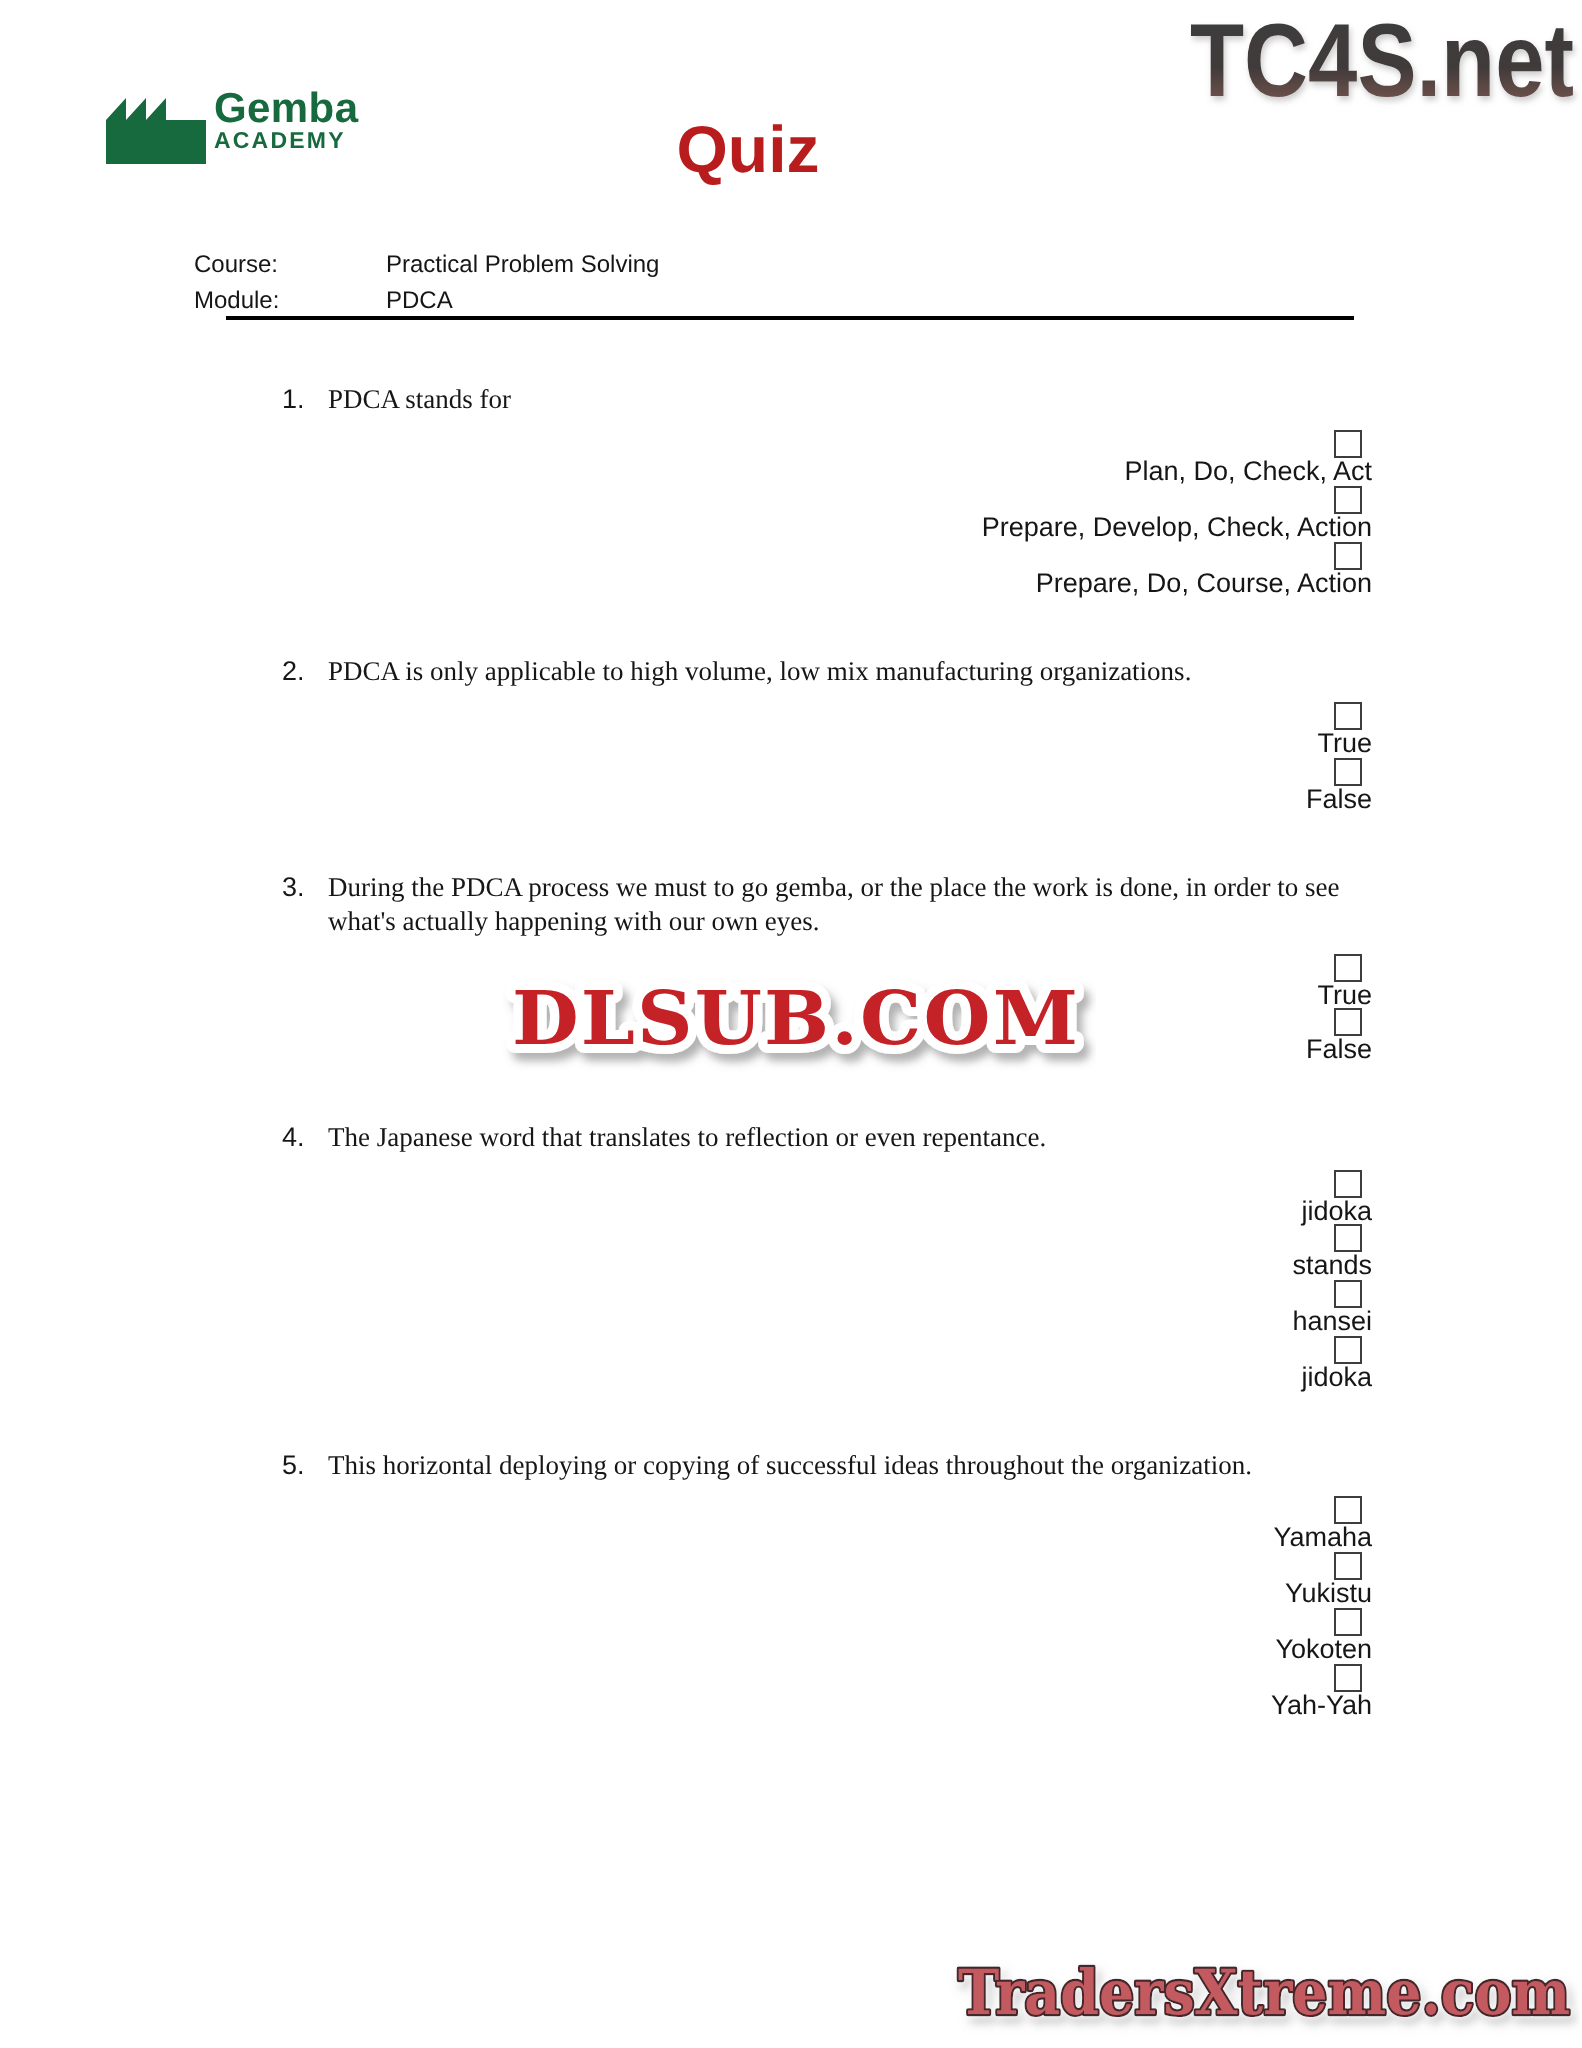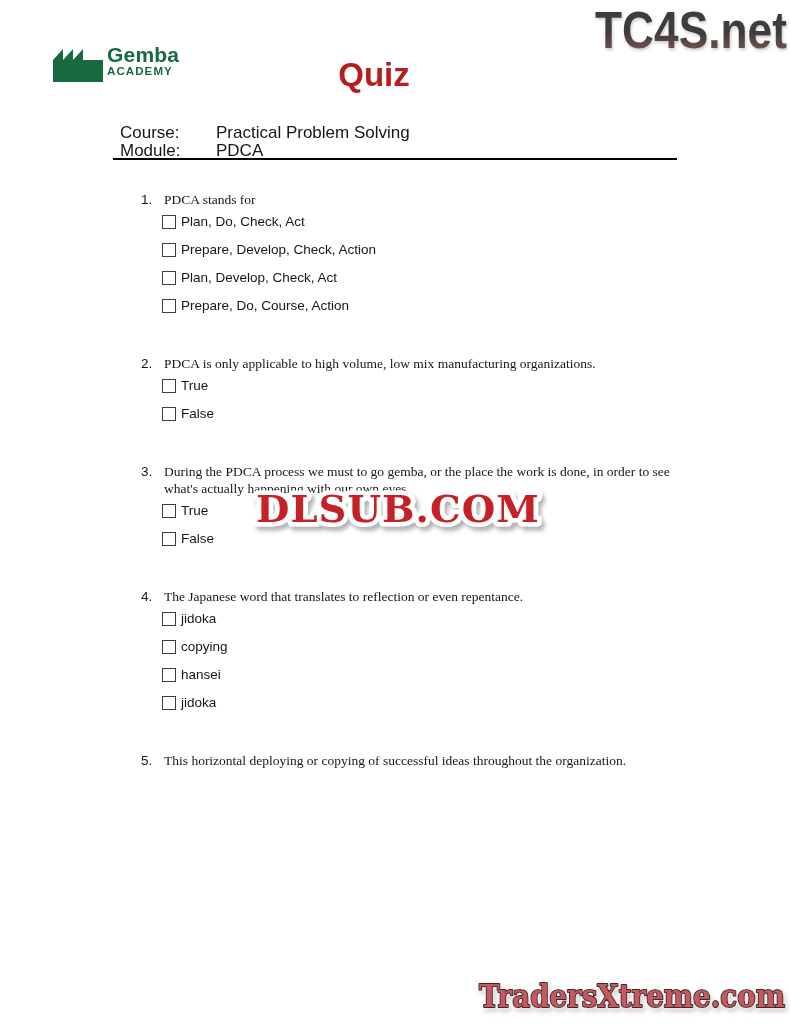--- a/index.html
+++ b/index.html
@@ -17,33 +17,33 @@
   .logo-icon { display:block; margin-top:1px; }
   .logo-text { margin-left:4px; }
   .logo-name { font-size:21px; font-weight:bold; color:#176a3d; line-height:20px; letter-spacing:0.2px; }
   .logo-sub  { font-size:11.5px; font-weight:bold; color:#176a3d; line-height:13px; letter-spacing:1.1px; }
 
   
   .quiz-title { position:absolute; top:44px; left:0; width:748px; text-align:center;
                 font-size:33px; font-weight:bold; color:#b91c1c;margin-top:12px; }
 
   
-  .meta { position:absolute; top:124px; left:120px; font-size:17px; line-height:17.5px; }
+  .meta { position:absolute; top:124px; left:97px; font-size:12px; line-height:17.5px; }
   .meta-row { display:flex; }
   .meta-label { width:96px; }
   .rule { position:absolute; top:158px; left:113px; width:564px; height:2px; background:#000; }
 
   
   .questions { position:absolute; top:191px; left:141px; width:545px; font-size:13.5px; }
   .question { margin-bottom:28px; }
   .q-head { display:flex; line-height:17.4px; }
   .q-num { flex:0 0 23px; width:23px; }
   .q-text { flex:1;font-family:Liberation Serif, serif; }
   .q-options { margin-left:21px; padding-top:7px; }
-  .option { display:flex; align-items:flex-start; height:27.8px; }
+  .option { display:flex; align-items:flex-end; height:27.8px;flex-direction:column; }
   .checkbox { width:12px; height:12px; border:1.5px solid #3d3d3d; background:#fff;
               flex:0 0 auto; margin-right:5px; cursor:pointer; }
   .option-label { line-height:14px; }
 
   
   .dlsub { position:absolute; top:483px; left:248px; }
 
   
   .traders { position:absolute; top:972px; left:474px; }
 </style>
@@ -101,24 +101,20 @@
         <div class="option">
           <span class="checkbox"></span>
           <span class="option-label">Plan, Do, Check, Act</span>
         </div>
         <div class="option">
           <span class="checkbox"></span>
           <span class="option-label">Prepare, Develop, Check, Action</span>
         </div>
         <div class="option">
           <span class="checkbox"></span>
-          <span class="option-label">Plan, Develop, Check, Act</span>
-        </div>
-        <div class="option">
-          <span class="checkbox"></span>
           <span class="option-label">Prepare, Do, Course, Action</span>
         </div>
       </div>
     </div>
 
     <div class="question">
       <div class="q-head">
         <span class="q-num">2.</span>
         <span class="q-text">PDCA is only applicable to high volume, low mix manufacturing organizations.</span>
       </div>
@@ -156,37 +152,55 @@
         <span class="q-num">4.</span>
         <span class="q-text">The Japanese word that translates to reflection or even repentance.</span>
       </div>
       <div class="q-options">
         <div class="option">
           <span class="checkbox"></span>
           <span class="option-label">jidoka</span>
         </div>
         <div class="option">
           <span class="checkbox"></span>
-          <span class="option-label">copying</span>
+          <span class="option-label">stands</span>
         </div>
         <div class="option">
           <span class="checkbox"></span>
           <span class="option-label">hansei</span>
         </div>
         <div class="option">
           <span class="checkbox"></span>
           <span class="option-label">jidoka</span>
         </div>
       </div>
     </div>
 
     <div class="question">
       <div class="q-head">
         <span class="q-num">5.</span>
         <span class="q-text">This horizontal deploying or copying of successful ideas throughout the organization.</span>
+      </div>
+      <div class="q-options">
+        <div class="option">
+          <span class="checkbox"></span>
+          <span class="option-label">Yamaha</span>
+        </div>
+        <div class="option">
+          <span class="checkbox"></span>
+          <span class="option-label">Yukistu</span>
+        </div>
+        <div class="option">
+          <span class="checkbox"></span>
+          <span class="option-label">Yokoten</span>
+        </div>
+        <div class="option">
+          <span class="checkbox"></span>
+          <span class="option-label">Yah-Yah</span>
+        </div>
       </div>
     </div>
 
   </div>
 
   <svg class="dlsub" width="300" height="54">
     <defs>
       <filter id="f-dlsub" x="-25%" y="-25%" width="150%" height="170%">
         <feDropShadow dx="3" dy="4" stdDeviation="2" flood-color="#666666" flood-opacity="0.5"></feDropShadow>
       </filter>

